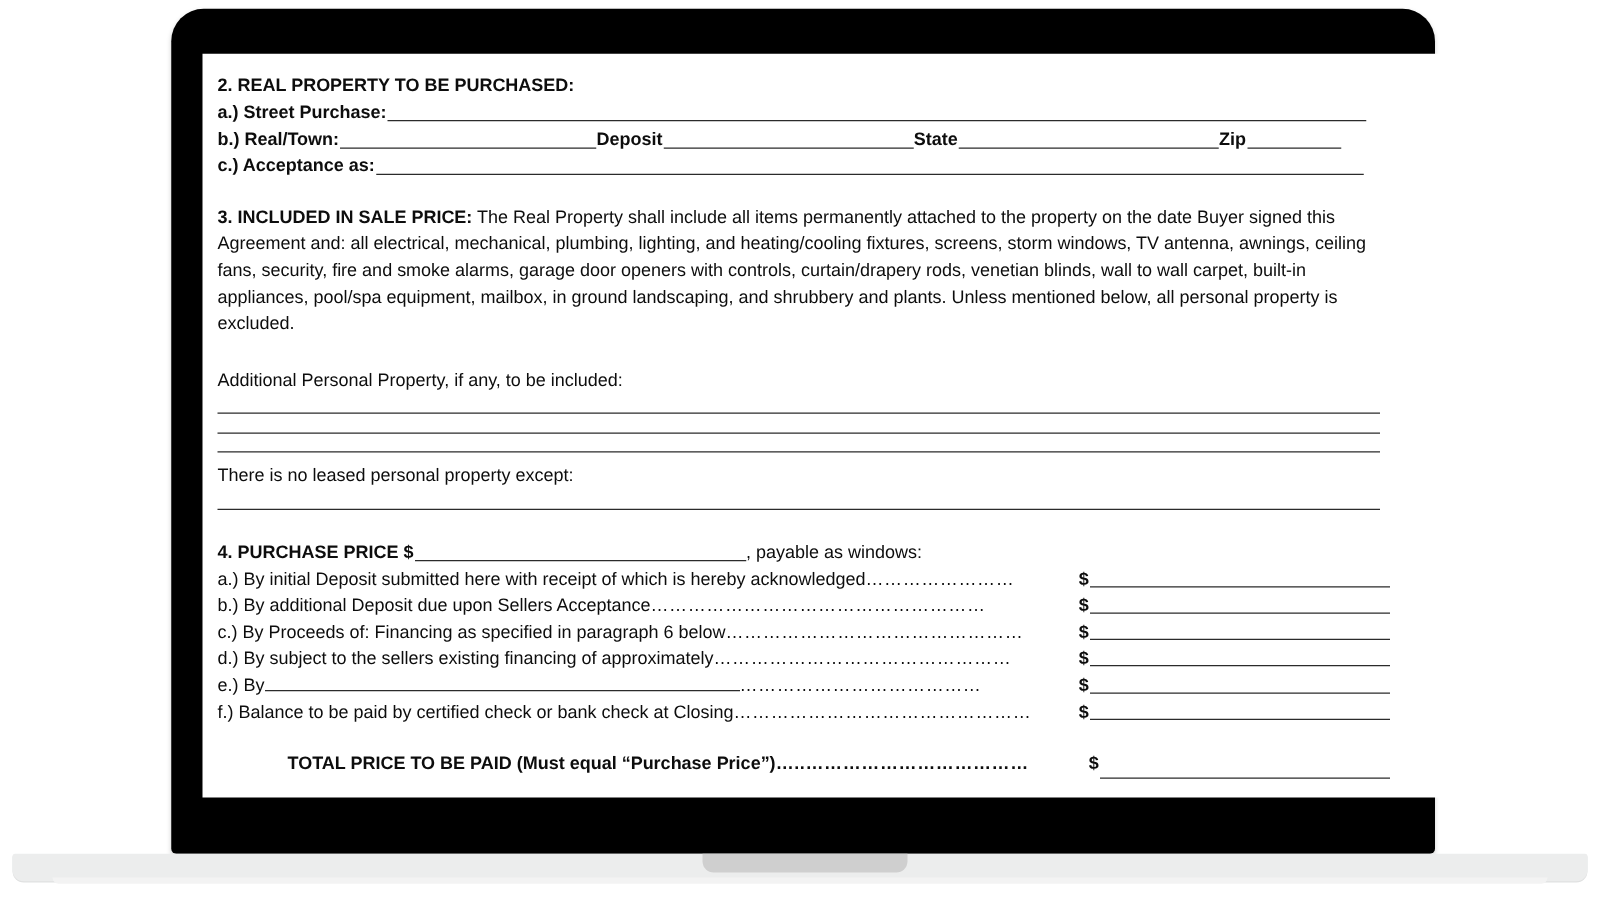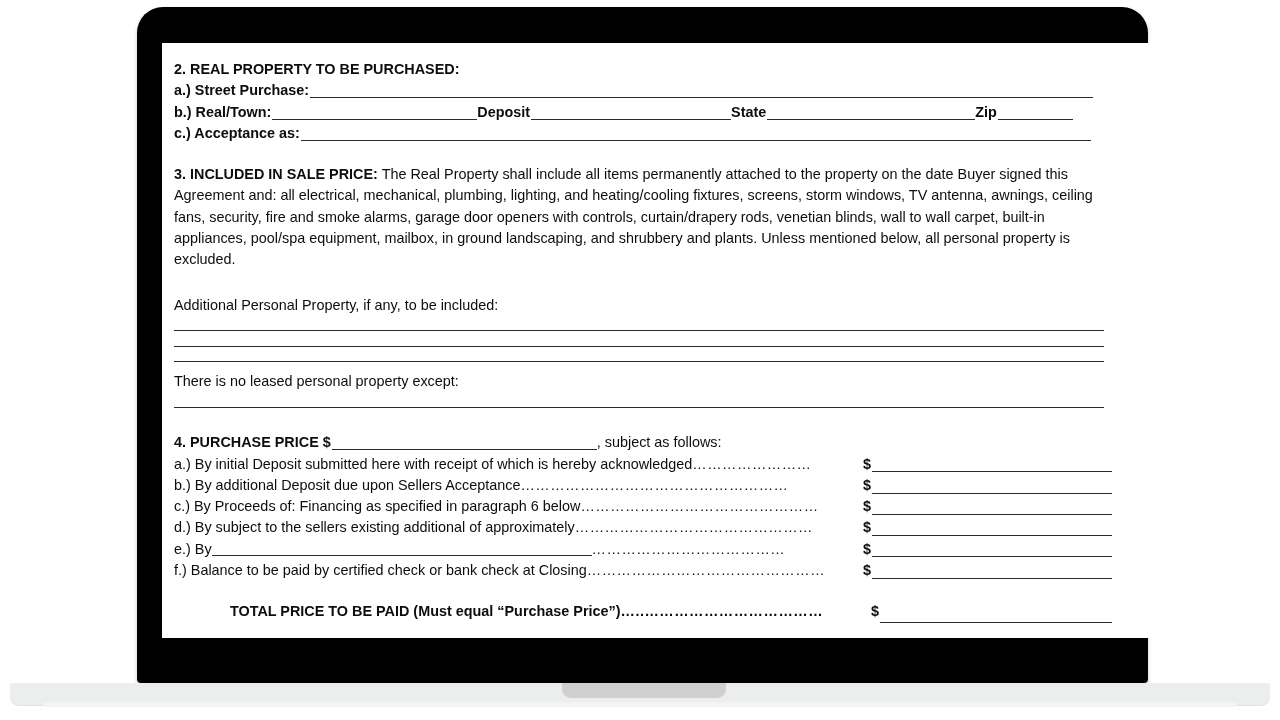--- a/index.html
+++ b/index.html
@@ -114,21 +114,21 @@
   .spacer-md { height: 20px; }
   .spacer-lg { height: 24px; }
 
   
   .blank-lines { width: 930px; }
   .blank-lines .rule-full { margin-top: 14.5px; }
 
   
   .pp-row {
     display: flex;
-    align-items: center;
+    align-items: flex-start;
     width: 938px;
     white-space: nowrap;
     line-height: 21.3px;
   }
   .pp-label { flex: 0 0 auto; }
   .pp-leader {
     flex: 1 1 auto;
     overflow: hidden;
     white-space: nowrap;
     letter-spacing: 0.5px;
@@ -215,21 +215,21 @@
 
       <div class="row">There is no leased personal property except:</div>
 
       <div class="blank-lines">
         <div class="rule-full"></div>
       </div>
 
       <div class="spacer-lg"></div>
 
       <div class="row">
-        <span class="bold">4. PURCHASE PRICE $</span><span class="rule" style="width:265px"></span><span>, subject as follows:</span>
+        <span class="bold">4. PURCHASE PRICE $</span><span class="rule" style="width:265px"></span><span>, payable as windows:</span>
       </div>
 
       <div class="pp-row">
         <span class="pp-label">a.) By initial Deposit submitted here with receipt of which is hereby acknowledged</span>
         <span class="pp-leader">……………………</span>
         <span class="pp-dollar">$</span>
         <span class="pp-blank"></span>
       </div>
 
       <div class="pp-row">
@@ -240,21 +240,21 @@
       </div>
 
       <div class="pp-row">
         <span class="pp-label">c.) By Proceeds of: Financing as specified in paragraph 6 below</span>
         <span class="pp-leader">…………………………………………</span>
         <span class="pp-dollar">$</span>
         <span class="pp-blank"></span>
       </div>
 
       <div class="pp-row">
-        <span class="pp-label">d.) By subject to the sellers existing additional of approximately</span>
+        <span class="pp-label">d.) By subject to the sellers existing financing of approximately</span>
         <span class="pp-leader">…………………………………………</span>
         <span class="pp-dollar">$</span>
         <span class="pp-blank"></span>
       </div>
 
       <div class="pp-row">
         <span class="pp-label">e.) By</span>
         <span class="e-line-rule"></span>
         <span class="pp-leader">…………………………………</span>
         <span class="pp-dollar">$</span>

